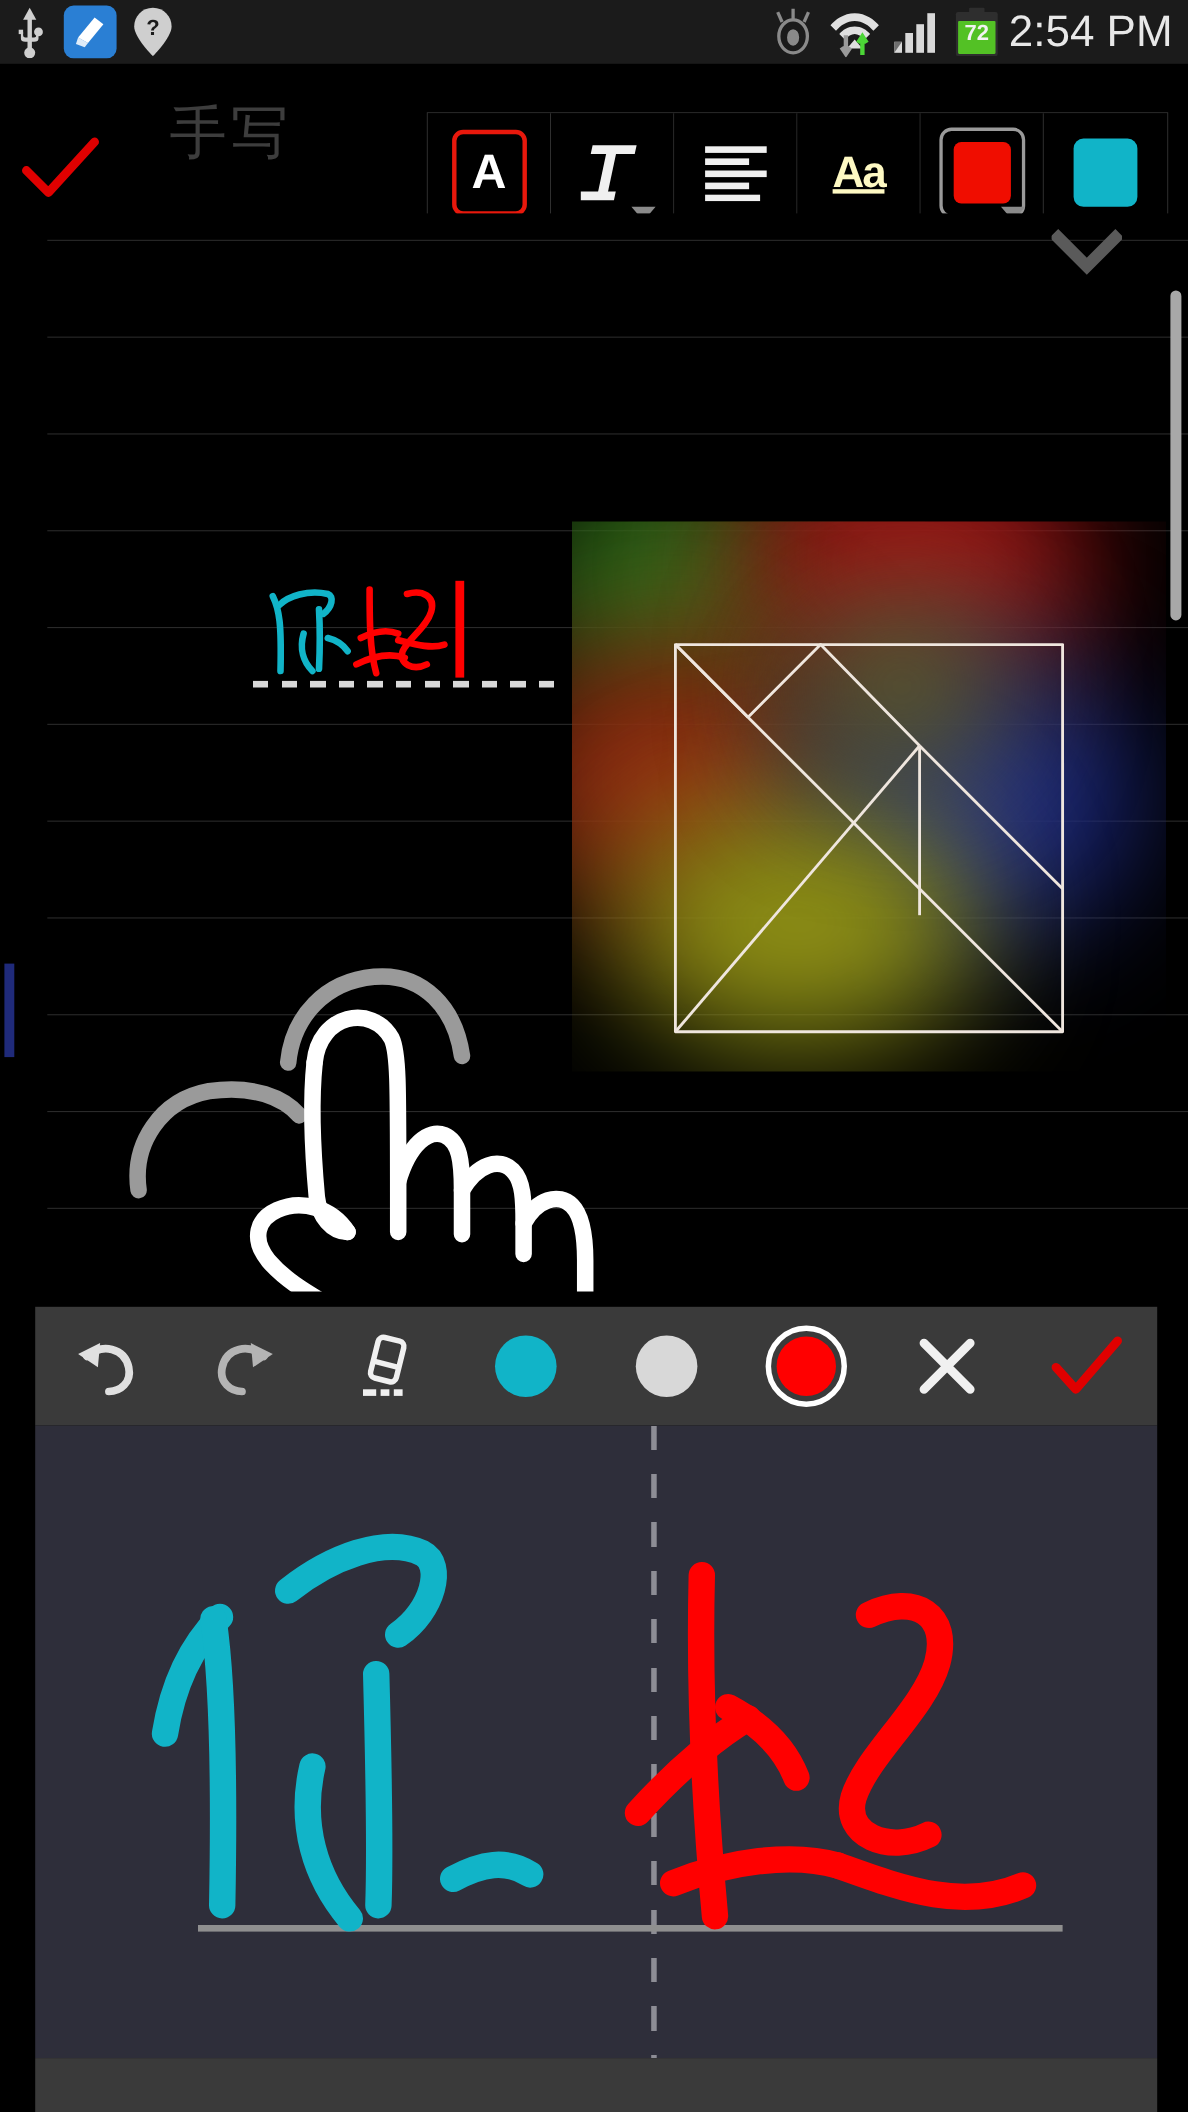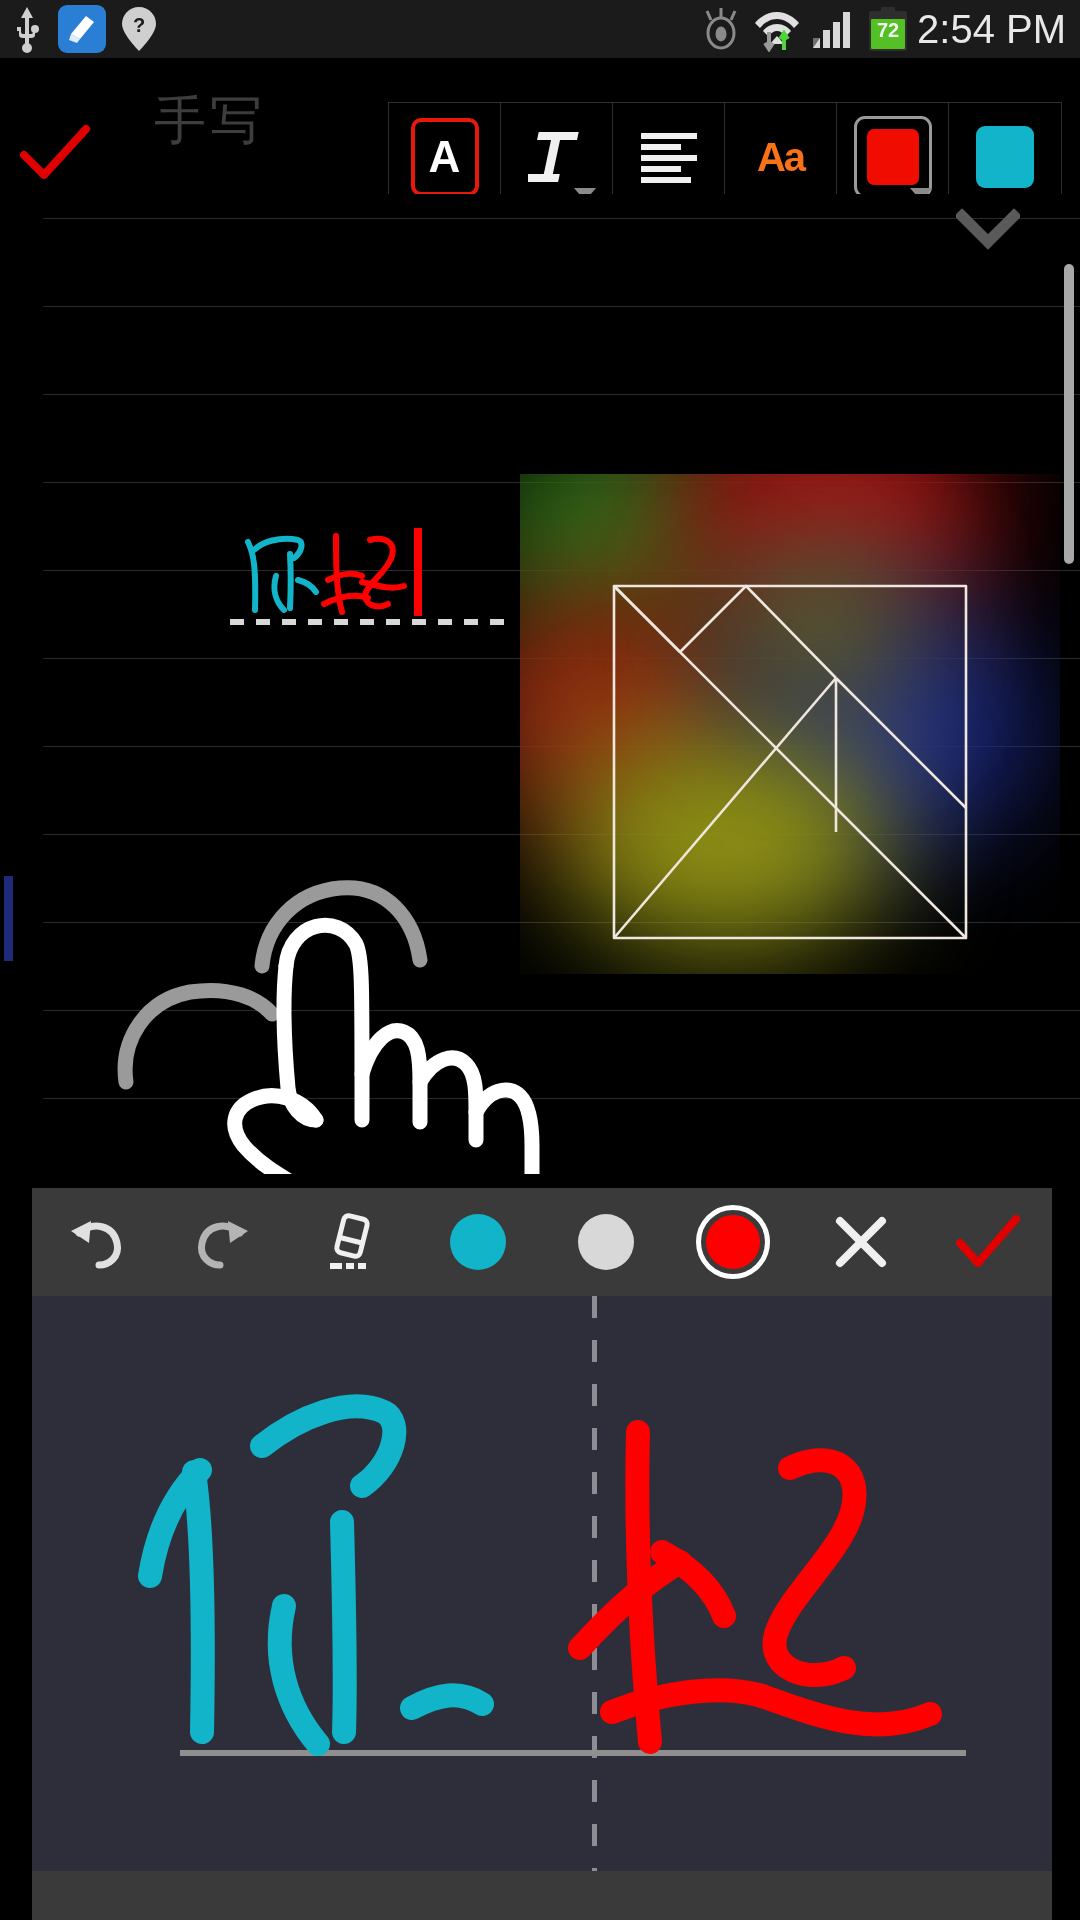--- a/index.html
+++ b/index.html
@@ -41,21 +41,21 @@
   .fmt-btn{
     width:112px; height:108px; display:flex; align-items:center; justify-content:center;
     border-right:1px solid #2f2f2f; position:relative; background:#000;
   }
   .fmt-btn:last-child{ border-right:none; }
   #fmt-A-inner{
     width:68px; height:78px; border:4px solid #e8180c; border-radius:10px;
     display:flex; align-items:center; justify-content:center;
     color:#fff; font-size:44px; font-weight:700;
   }
-  .glyph{ color:#f97316; }
+  .glyph{ color:#fef9c3;text-decoration:underline; }
   .caret-tri{
     position:absolute; right:16px; bottom:10px;
     width:0;height:0; border-left:11px solid transparent; border-right:11px solid transparent;
     border-top:13px solid #8a8a8a;
   }
   #swatch-red-box{
     width:78px;height:82px;border:3px solid #9a9a9a;border-radius:11px;
     display:flex;align-items:center;justify-content:center;position:relative;
   }
   #swatch-red{ width:52px;height:56px;border-radius:7px;background:#f00d00;}

